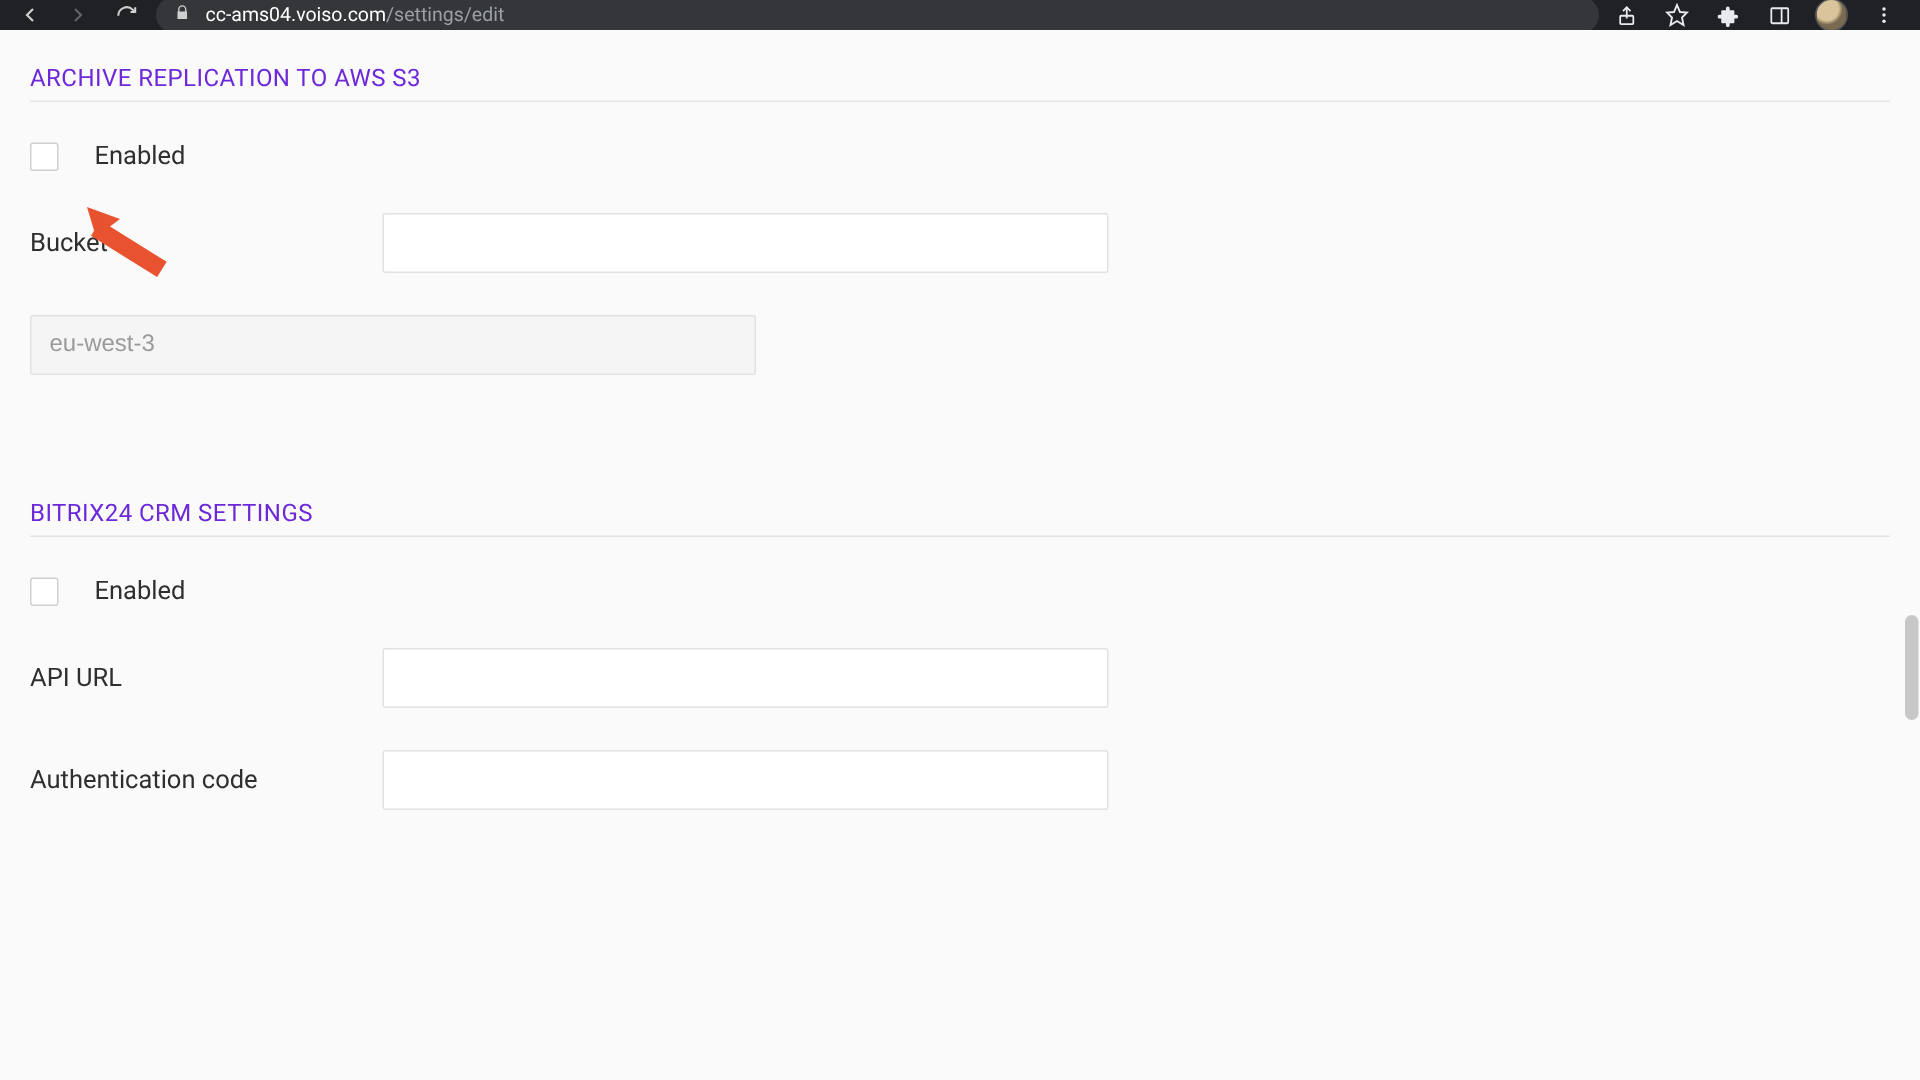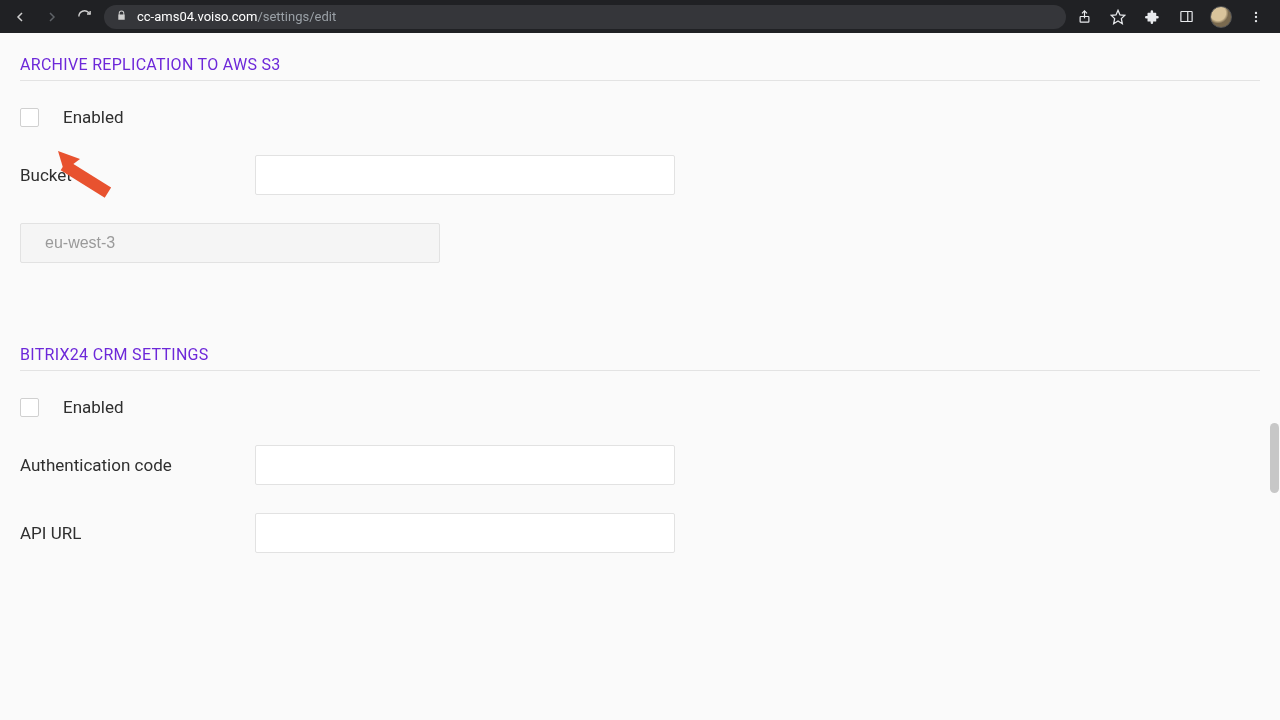--- a/index.html
+++ b/index.html
@@ -1,21 +1,21 @@
 <!DOCTYPE html>
 <html><head>
 <meta charset="utf-8">
 <style>
   * { box-sizing: border-box; margin: 0; padding: 0; }
   html, body { width: 1280px; height: 720px; font-family: -apple-system, BlinkMacSystemFont, "Segoe UI", Roboto, "Helvetica Neue", Arial, sans-serif; overflow: hidden; }
   body { background: #fafafa; }
 
   
   .chrome-bar {
-    height: 33px;
+    height: 20px;
     background: #202124;
     display: flex;
     align-items: center;
     padding: 0 8px;
     gap: 8px;
     color: #cfcfcf;
   }
   .nav-btn {
     width: 24px; height: 24px;
     display: flex; align-items: center; justify-content: center;
@@ -87,27 +87,27 @@
     display: flex;
     align-items: center;
     margin-bottom: 28px;
   }
   .field-label {
     width: 235px;
     font-size: 17px;
     color: #2f2f2f;
   }
   .field-input {
-    width: 420px;
+    width: 484px;
     height: 40px;
     border: 1px solid #e2e2e2;
     background: #fff;
     border-radius: 2px;
     font-size: 16px;
-    padding: 0 24px;
+    padding: 0 12px;
     color: #2f2f2f;
     outline: none;
   }
   .field-input.readonly {
     background: #f5f5f5;
     color: #9a9a9a;
   }
 
   
   .arrow {
@@ -222,26 +222,26 @@
 
   <div class="section-title" style="margin-top:22px;">BITRIX24 CRM SETTINGS</div>
   <div class="section-body">
 
     <div class="checkbox-row">
       <div class="cb"></div>
       <div class="cb-label">Enabled</div>
     </div>
 
     <div class="field-row">
+      <div class="field-label">API URL</div>
+      <input class="field-input" type="text" value="" style="">
+    </div>
+
+    <div class="field-row">
       <div class="field-label">Authentication code</div>
-      <input class="field-input" type="text" value="" style="">
-    </div>
-
-    <div class="field-row">
-      <div class="field-label">API URL</div>
       <input class="field-input" type="text" value="" style="">
     </div>
   </div>
 
   <svg class="arrow" width="70" height="60" viewBox="0 0 70 60">
     <defs></defs>
     <g fill="#e8522f">
       <polygon points="0,0 22,8 6,20"></polygon>
       <rect x="9" y="9" width="52" height="12" transform="rotate(32 9 9)"></rect>
     </g>

